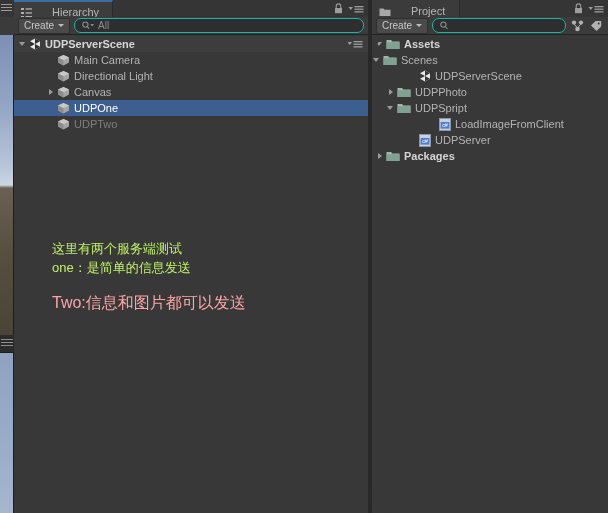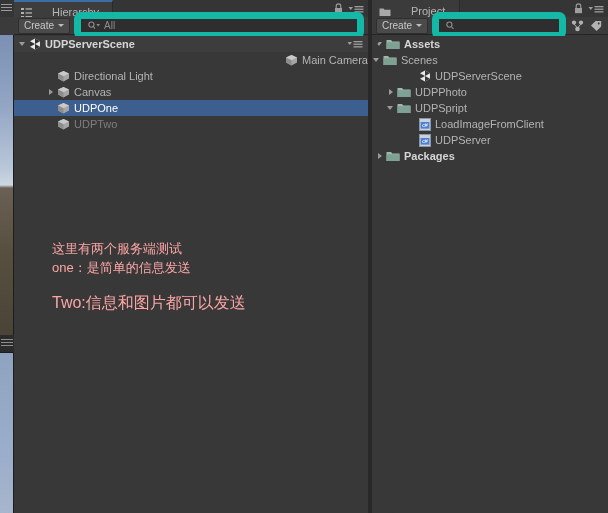--- a/index.html
+++ b/index.html
@@ -39,21 +39,21 @@
   .tab .tab-label{line-height:15px;}
   .tabstrip-right{position:absolute;right:4px;top:0;height:17px;display:flex;align-items:center;gap:5px;}
 
   .toolbar{position:absolute;left:0;height:18px;width:100%;box-sizing:border-box;
            background:#3b3b3b;border-bottom:1px solid #242424;
            display:flex;align-items:center;padding:0 4px;gap:4px;}
   .create-btn{display:flex;align-items:center;gap:4px;height:14px;padding:0 5px;
               background:#4a4a4a;border:1px solid #2f2f2f;border-radius:2px;
               color:#c8c8c8;font-size:10px;line-height:14px;cursor:default;}
   .create-btn .caret{width:0;height:0;border-left:3px solid transparent;border-right:3px solid transparent;border-top:3px solid #bdbdbd;}
-  .search{flex:1;height:13px;background:#2e2e2e;border:7px solid #14b8a6;border-radius:7px;
+  .search{flex:1;height:13px;background:#2e2e2e;border:1px solid #14b8a6;border-radius:7px;
           display:flex;align-items:center;padding:0 7px;gap:3px;color:#8d8d8d;font-size:10px;overflow:hidden;}
   .search .mag{flex:0 0 auto;}
   .ticon{width:15px;height:14px;display:flex;align-items:center;justify-content:center;}
 
   .body{position:absolute;left:0;right:0;bottom:0;background:#383838;overflow:hidden;}
 
   
   .row{position:relative;height:16px;display:flex;align-items:center;white-space:nowrap;
        font-size:11px;color:#b4b4b4;cursor:default;}
   .row.selected{background:#3c5f8f;color:#ffffff;}
@@ -65,21 +65,21 @@
   .row .twisty.open:after{content:"";position:absolute;left:1px;top:6px;
        border-top:4px solid #9b9b9b;border-left:3.5px solid transparent;border-right:3.5px solid transparent;}
   .row .lbl{margin-left:4px;}
   .row-menu{position:absolute;right:5px;top:0;height:16px;display:flex;align-items:center;gap:3px;}
 
   
   .ico{flex:0 0 auto;display:inline-flex;align-items:center;justify-content:center;}
   .unity{width:12px;height:12px;}
 
   
-  .annot{position:absolute;color:#fca5a5;font-size:13px;line-height:19px;white-space:pre;}
+  .annot{position:absolute;color:#bef264;font-size:13px;line-height:19px;white-space:pre;}
   .annot2{position:absolute;color:#fca5a5;font-size:16px;line-height:19px;white-space:pre;}
 
   .vsplit{position:absolute;top:0;width:4px;height:513px;background:#282828;}
 </style>
 </head>
 <body>
 
 <div id="root">
 
   <div class="scene-sliver">
@@ -168,21 +168,21 @@
           <svg width="16" height="10" viewBox="0 0 16 10">
             <polygon points="0.5,3 5,3 2.75,6" fill="#9d9d9d"></polygon>
             <rect x="6.5" y="2" width="9" height="1.3" fill="#9d9d9d"></rect>
             <rect x="6.5" y="4.6" width="9" height="1.3" fill="#9d9d9d"></rect>
             <rect x="6.5" y="7.2" width="9" height="1.3" fill="#9d9d9d"></rect>
           </svg>
         </span>
       </div>
 
       <div id="hierarchy-rows">
-          <div class="row" style="padding-left: 32px; justify-content: flex-end;">
+          <div class="row" style="padding-left: 32px;">
             <span class="twisty"></span>
             <span class="ico">
               <svg width="13" height="13" viewBox="0 0 13 13">
                 <polygon points="6.5,1 12,3.6 12,8.4 6.5,11.6 1,8.4 1,3.6" fill="#a5a5a5"></polygon>
                 <polygon points="6.5,1 12,3.6 6.5,6.3 1,3.6" fill="#c9c9c9"></polygon>
                 <polygon points="1,3.6 6.5,6.3 6.5,11.6 1,8.4" fill="#8d8d8d"></polygon>
               </svg>
             </span>
             <span class="lbl">Main Camera</span>
           </div>
@@ -347,21 +347,21 @@
           <div class="row" style="padding-left: 14px;">
             <span class="twisty open"></span>
             <span class="ico">
               <svg width="14" height="12" viewBox="0 0 14 12">
                 <path d="M0.5 2h4.6l1.1 1.5h7.3v7.6h-13z" fill="#9fb8ac"></path>
                 <path d="M0.5 4.3h13v6.8h-13z" fill="#7fa193"></path>
               </svg>
             </span>
             <span class="lbl">UDPSpript</span>
           </div>
-          <div class="row" style="padding-left: 36px; text-align: right;">
+          <div class="row" style="padding-left: 56px; text-align: right;">
             <span class="twisty"></span>
             <span class="ico">
               <svg width="12" height="13" viewBox="0 0 12 13">
                 <rect x="0.5" y="0.5" width="11" height="12" fill="#c9d2dc" stroke="#8b96a3"></rect>
                 <rect x="1.6" y="4" width="8.8" height="6.6" fill="#4f7fd0"></rect>
                 <text x="6" y="9.2" font-size="5.4" font-family="Liberation Sans, sans-serif" fill="#ffffff" text-anchor="middle">c#</text>
               </svg>
             </span>
             <span class="lbl">LoadImageFromClient</span>
           </div>

